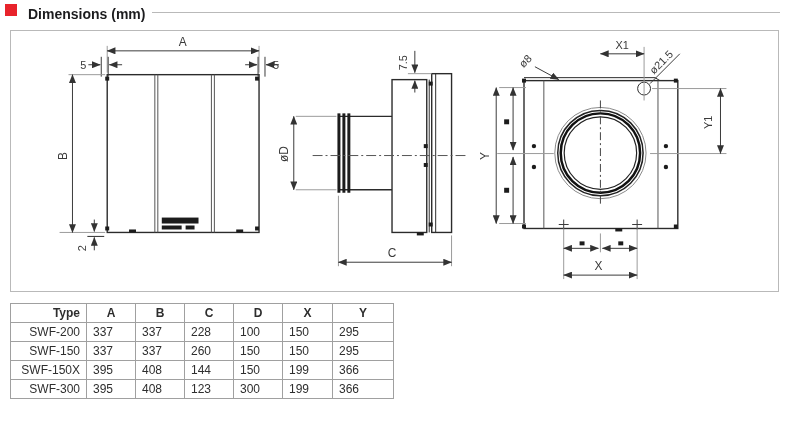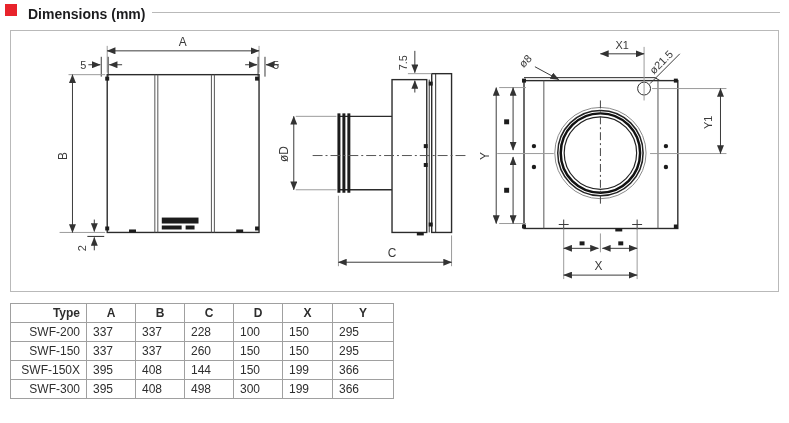--- a/index.html
+++ b/index.html
@@ -247,21 +247,21 @@
         <td>408</td>
         <td>144</td>
         <td>150</td>
         <td>199</td>
         <td>366</td>
       </tr>
       <tr>
         <td class="type">SWF-300</td>
         <td>395</td>
         <td>408</td>
-        <td>498</td>
+        <td>123</td>
         <td>300</td>
         <td>199</td>
         <td>366</td>
       </tr>
     </tbody>
   </table>
 
 </div>
 
 </body></html>

